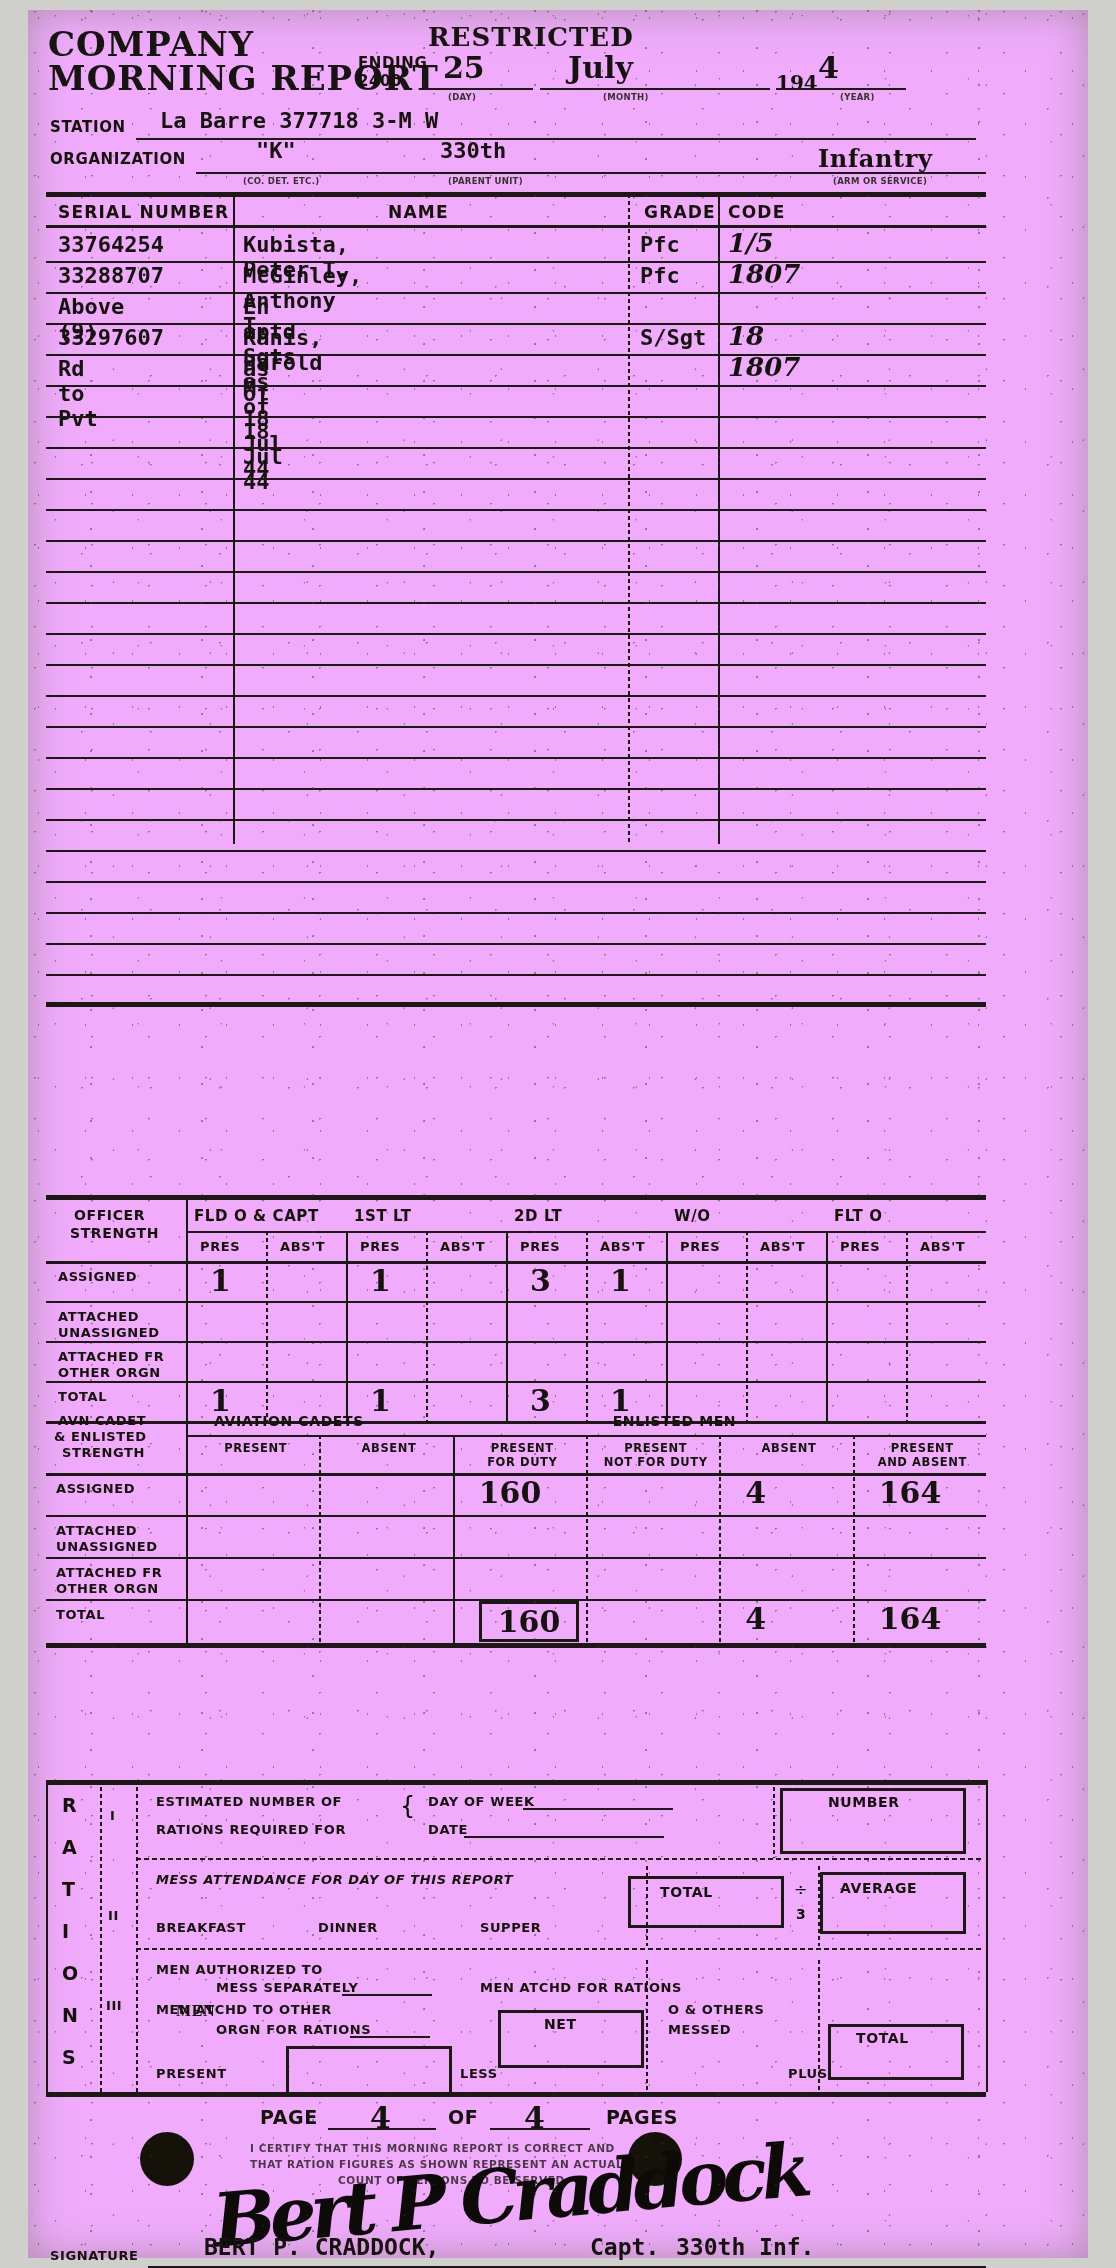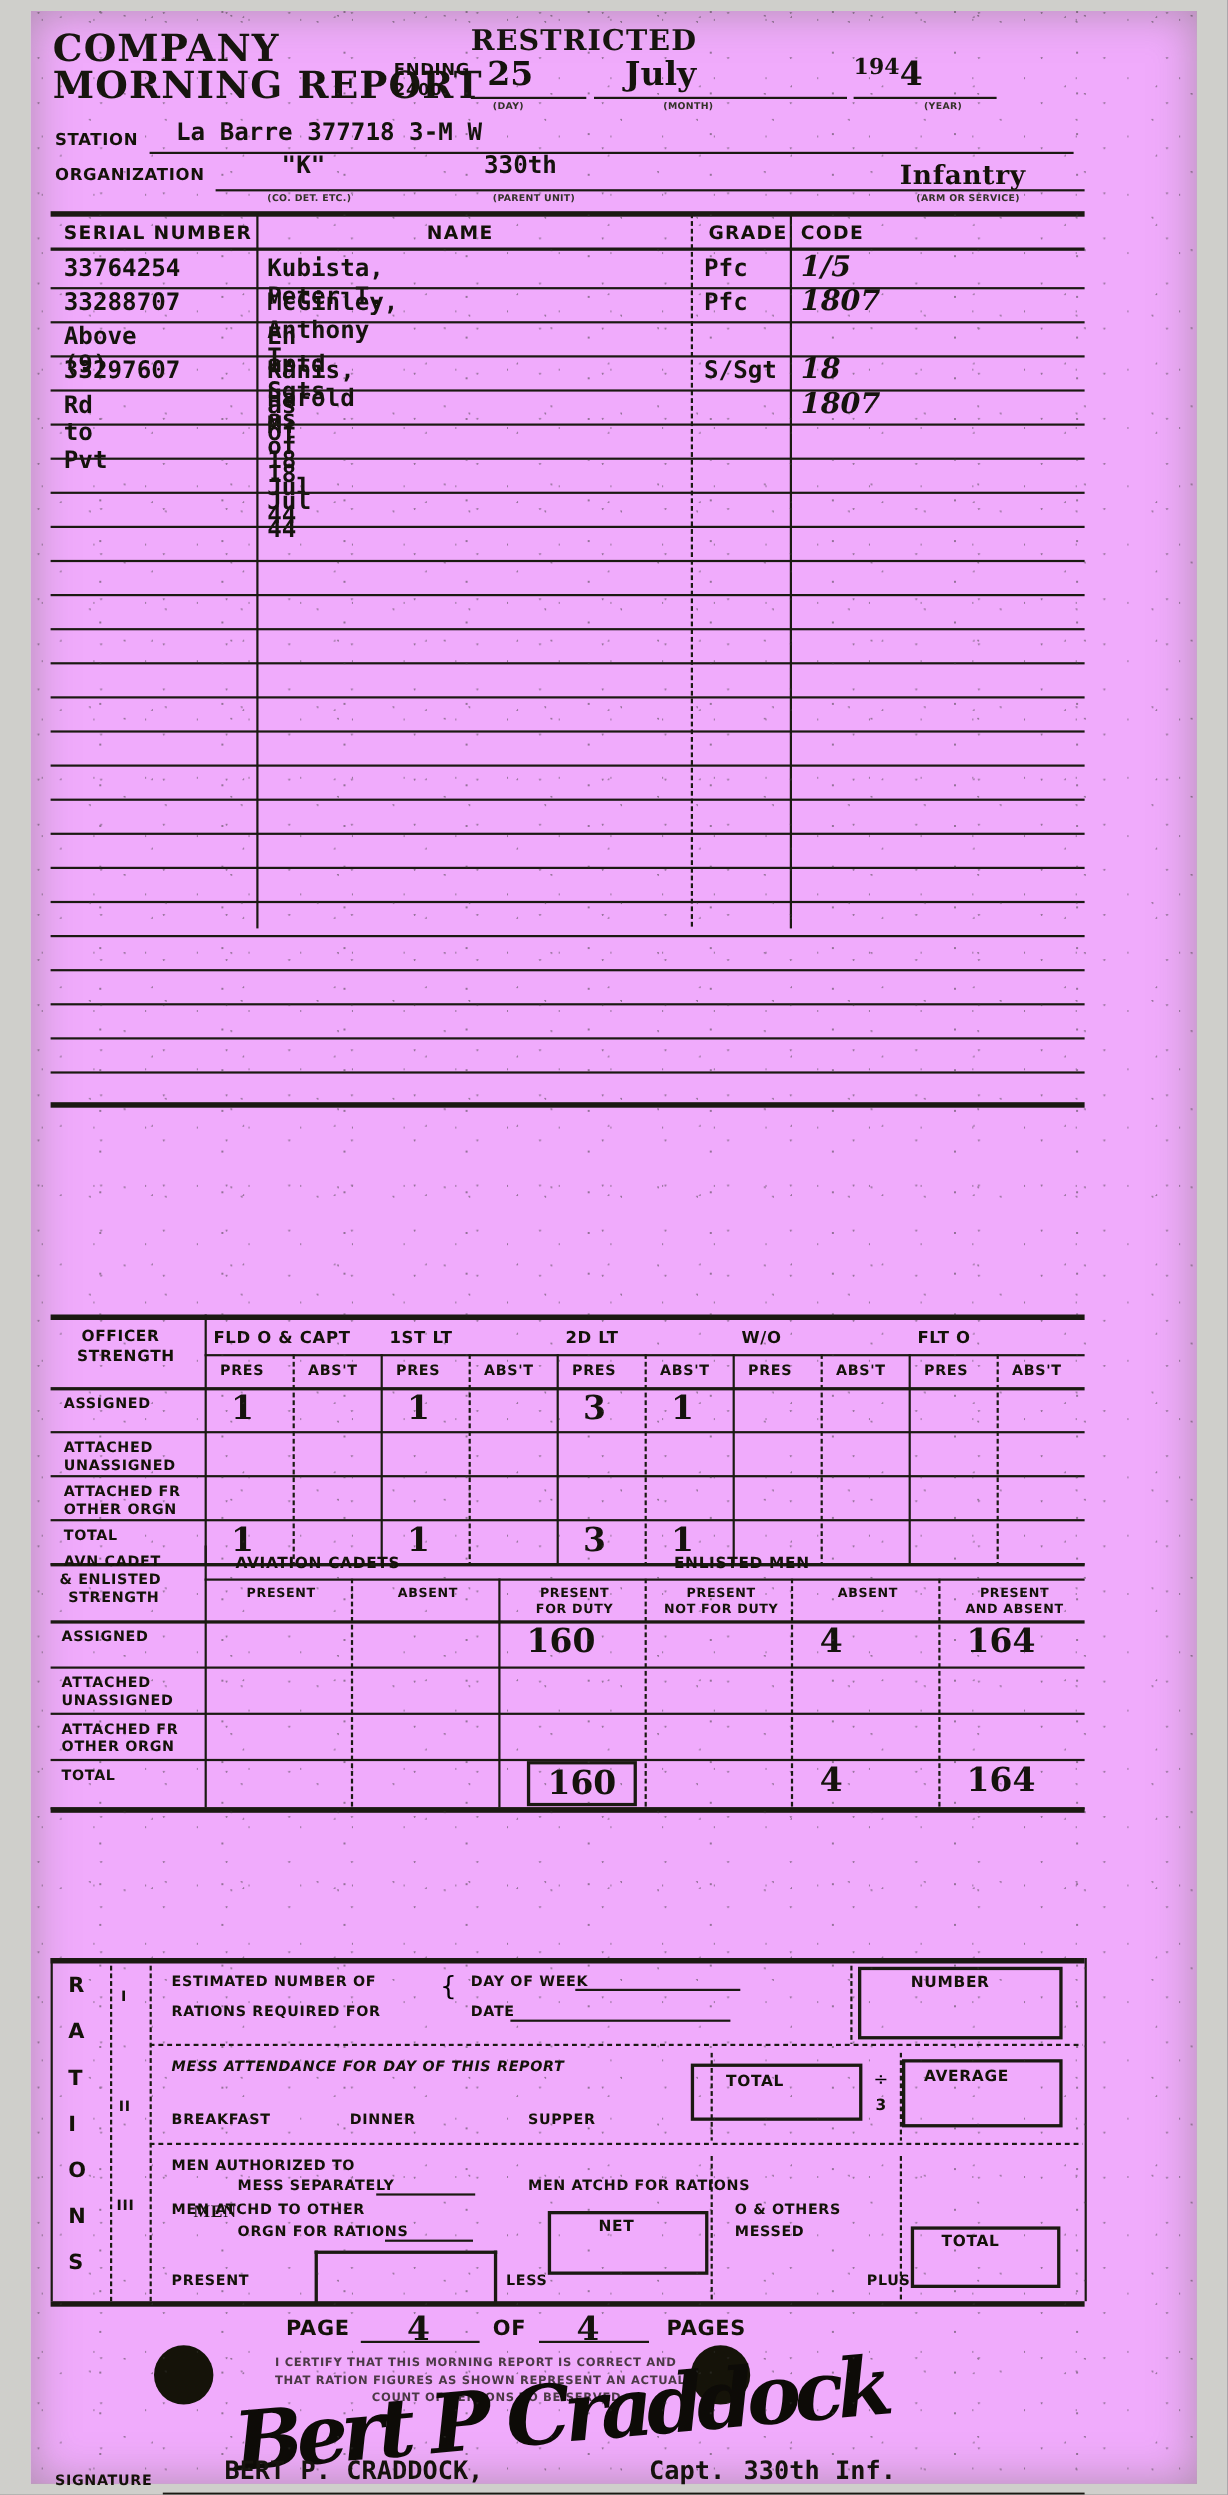--- a/index.html
+++ b/index.html
@@ -73,21 +73,21 @@
   <div class="blk lbl" style="left:330px;top:62px;">2400</div>
 
   <div class="blk hand-l" style="left:415px;top:40px;">25</div>
   <div class="rule hr1" style="left:400px;top:78px;width:105px;"></div>
   <div class="blk lbl-xs" style="left:420px;top:82px;">(DAY)</div>
 
   <div class="blk hand-l" style="left:540px;top:40px;">July</div>
   <div class="rule hr1" style="left:512px;top:78px;width:230px;"></div>
   <div class="blk lbl-xs" style="left:575px;top:82px;">(MONTH)</div>
 
-  <div class="blk hand" style="left:748px;top:38px;font-size:20px;">194</div>
+  <div class="blk hand" style="left:748px;top:61px;font-size:20px;">194</div>
   <div class="blk hand-l" style="left:790px;top:40px;">4</div>
   <div class="rule hr1" style="left:748px;top:78px;width:130px;"></div>
   <div class="blk lbl-xs" style="left:812px;top:82px;">(YEAR)</div>
 
   <div class="blk lbl" style="left:22px;top:108px;">STATION</div>
   <div class="blk tw" style="left:132px;top:98px;">La Barre  377718  3-M W</div>
   <div class="rule hr1" style="left:108px;top:128px;width:840px;"></div>
 
   <div class="blk lbl" style="left:22px;top:140px;">ORGANIZATION</div>
   <div class="blk tw" style="left:228px;top:128px;">"K"</div>

